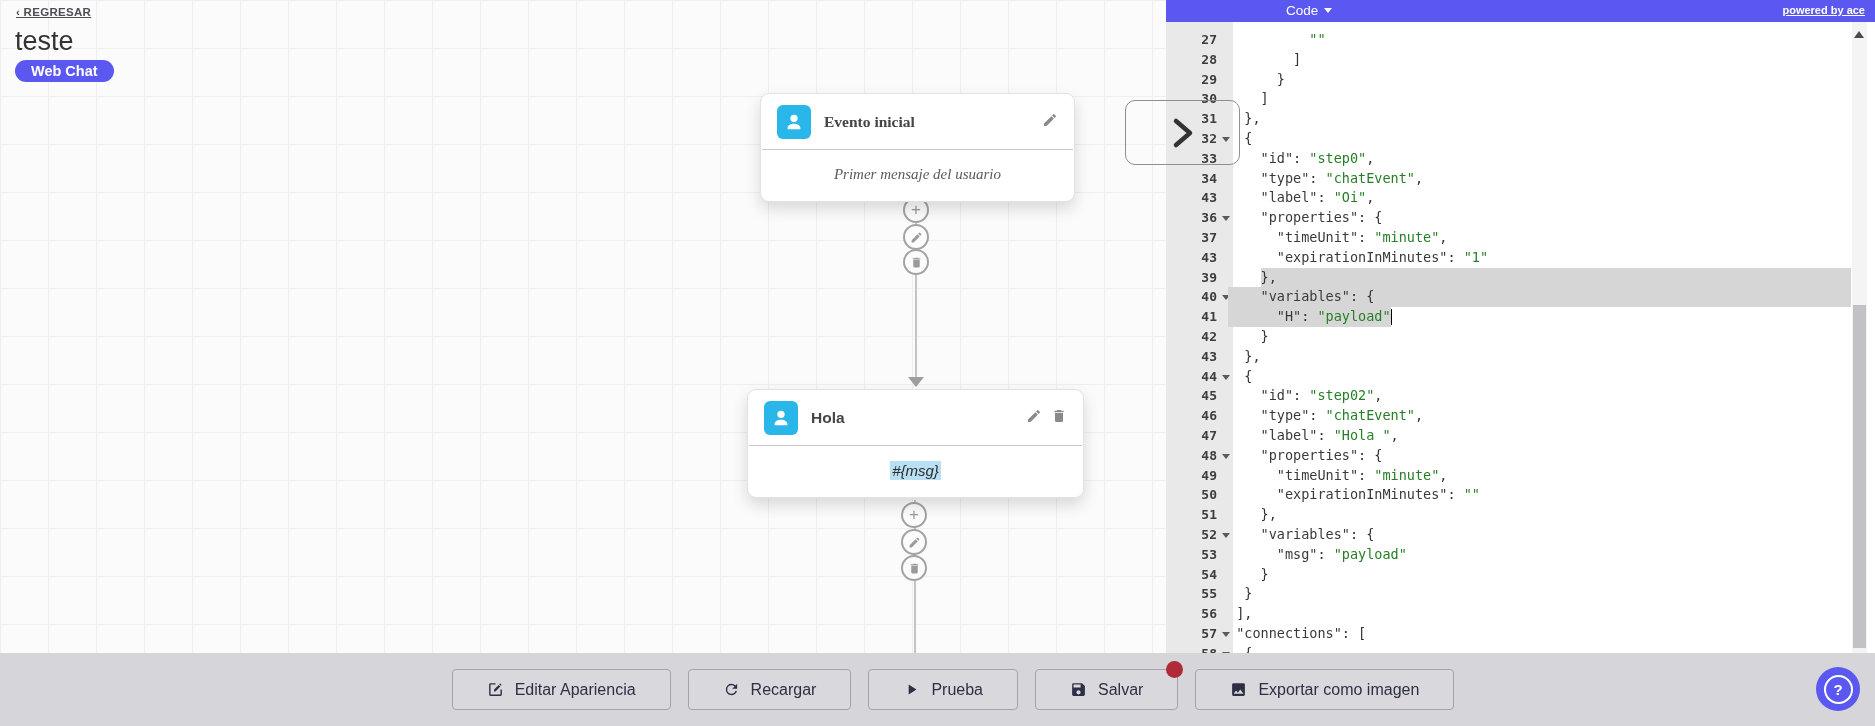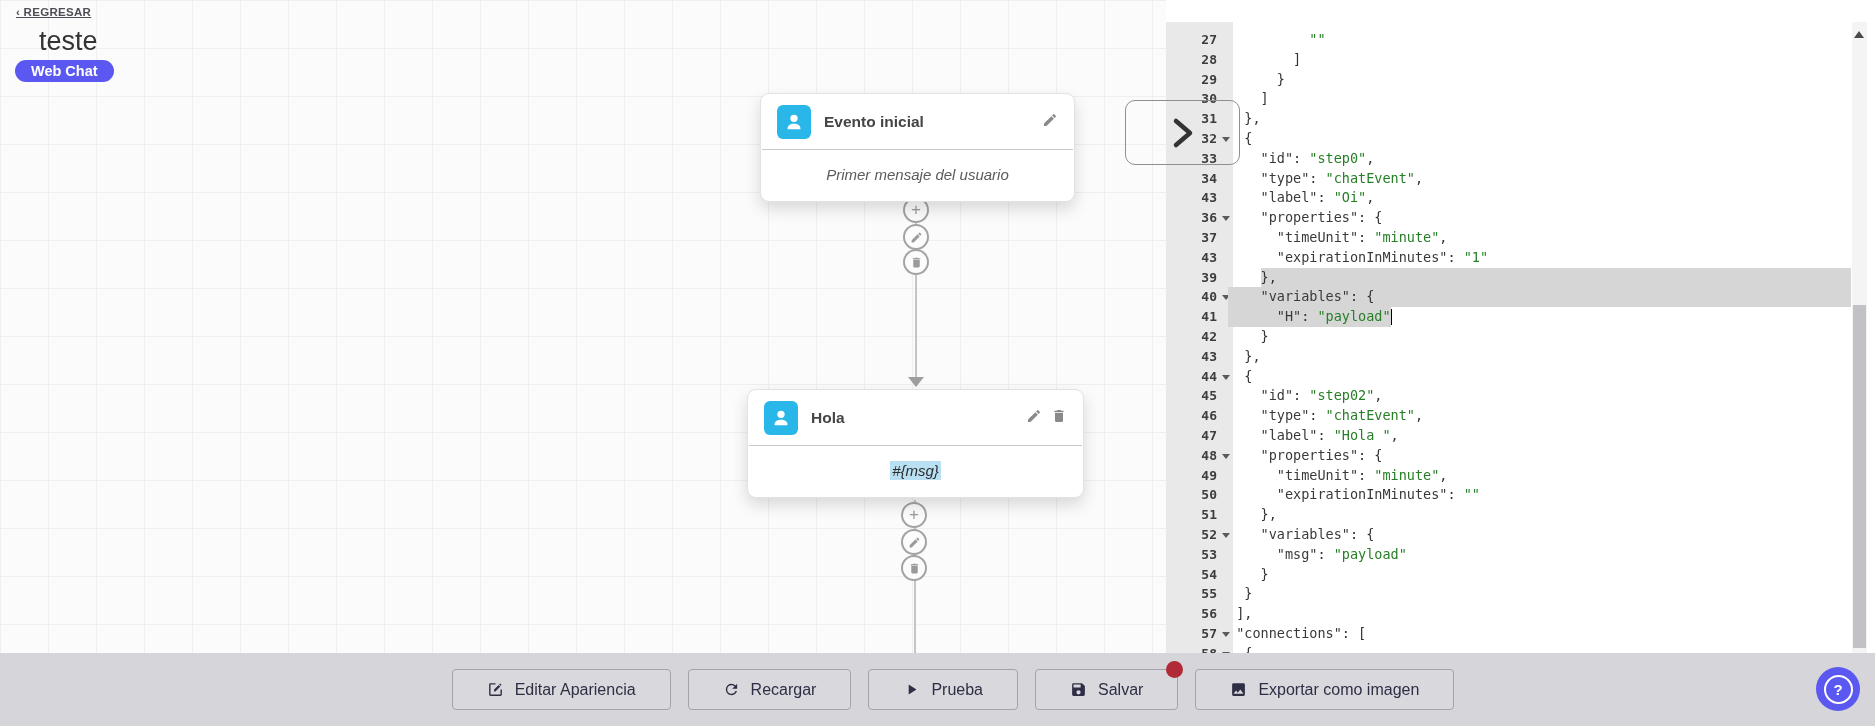--- a/index.html
+++ b/index.html
@@ -5,21 +5,21 @@
   html,body{margin:0;padding:0;width:1875px;height:726px;overflow:hidden;
     font-family:"Liberation Sans",sans-serif;background:#fbfbfb;}
   .app{position:relative;width:1875px;height:726px;}
 
   
   .canvas{position:absolute;left:0;top:0;width:1166px;height:653px;background-color:#fbfbfb;
     background-image:linear-gradient(#efeff1 1px,transparent 1px),linear-gradient(90deg,#efeff1 1px,transparent 1px);
     background-size:48px 48px;}
   .back-link{position:absolute;left:16px;top:6px;font-size:11.5px;font-weight:bold;color:#4d4d55;
     text-decoration:underline;letter-spacing:.3px;cursor:pointer;}
-  .flow-title{position:absolute;left:15px;top:26px;font-size:27px;color:#333;font-weight:500;margin-left:24px;}
+  .flow-title{position:absolute;left:15px;top:26px;font-size:27px;color:#333;font-weight:500;}
   .channel-badge{position:absolute;left:15px;top:60px;background:#5b58f2;color:#fff;font-size:14.5px;
     font-weight:bold;padding:3px 16px;border-radius:13px;}
 
   .node{position:absolute;background:#fff;border:1px solid #e2e2e2;border-radius:9px;
     box-shadow:0 7px 16px rgba(0,0,0,.14);z-index:3;}
   .node-header{display:flex;align-items:center;padding:11px 16px 10px 16px;}
   .node-avatar{width:34px;height:34px;border-radius:6px;background:#29b6e8;display:flex;
     align-items:center;justify-content:center;flex:0 0 auto;}
   .node-avatar svg{width:22px;height:22px;fill:#fff;}
   .node-title{margin-left:13px;font-size:15.5px;font-weight:bold;color:#454545;flex:1;}
@@ -98,21 +98,21 @@
 
   <div class="canvas">
     <a class="back-link">‹ REGRESAR</a>
     <div class="flow-title">teste</div>
     <div class="channel-badge">Web Chat</div>
 
     <div class="edge-line" style="left:915px;top:195px;height:183px;"></div>
     <div class="edge-arrow" style="left:908px;top:377px;"></div>
     <div class="edge-line" style="left:914px;top:500px;height:153px;"></div>
 
-    <div class="node" style="left:760px;top:93px;width:313px;">
+    <div class="node" style="left:760px;top:93px;width:313px;font-family:Liberation Serif, serif;">
       <div class="node-header">
         <span class="node-avatar">
           <svg viewBox="0 0 24 24">
               <circle cx="12" cy="8" r="4"></circle>
               <path d="M12 14c-4.2 0-7 2.1-7 4.6V20h14v-1.4c0-2.5-2.8-4.6-7-4.6z"></path>
             </svg>
         </span>
         <span class="node-title">Evento inicial</span>
         <span class="node-act">
           <span>
@@ -175,20 +175,27 @@
         </svg>
     </div>
     <div class="chain-circle" style="left:901px;top:555px;">
       <svg viewBox="0 0 24 24">
           <path d="M6 19a2 2 0 0 0 2 2h8a2 2 0 0 0 2-2V7H6v12zM19 4h-3.5l-1-1h-5l-1 1H5v2h14V4z"></path>
         </svg>
     </div>
   </div>
 
   <div class="code-panel">
+    <div class="code-header">
+      <span class="code-mode">
+        <span>Code</span>
+        <span class="caret-down"></span>
+      </span>
+      <a class="powered">powered by ace</a>
+    </div>
     <div class="editor">
       <div class="gutter">
           <div class="grow"><span>27</span></div>
           <div class="grow"><span>28</span></div>
           <div class="grow"><span>29</span></div>
           <div class="grow"><span>30</span></div>
           <div class="grow"><span>31</span></div>
           <div class="grow"><span>32</span><i class="fold"></i></div>
           <div class="grow"><span>33</span></div>
           <div class="grow"><span>34</span></div>

